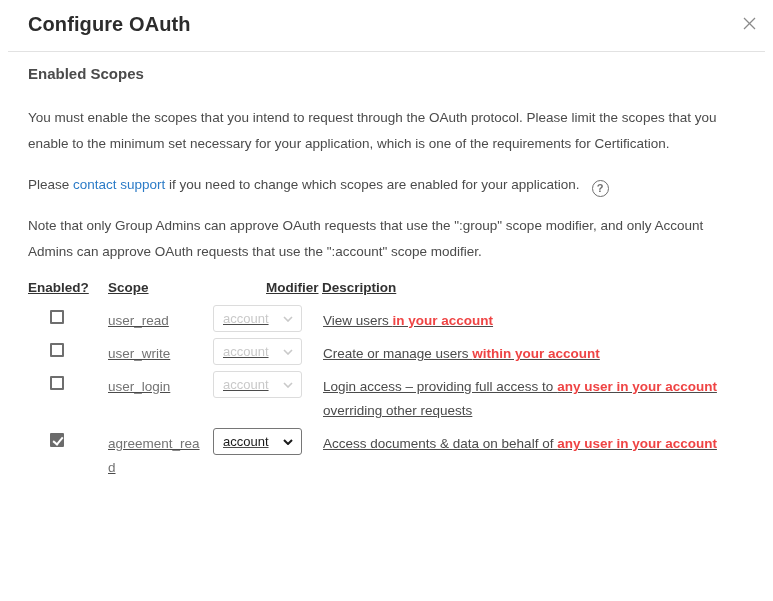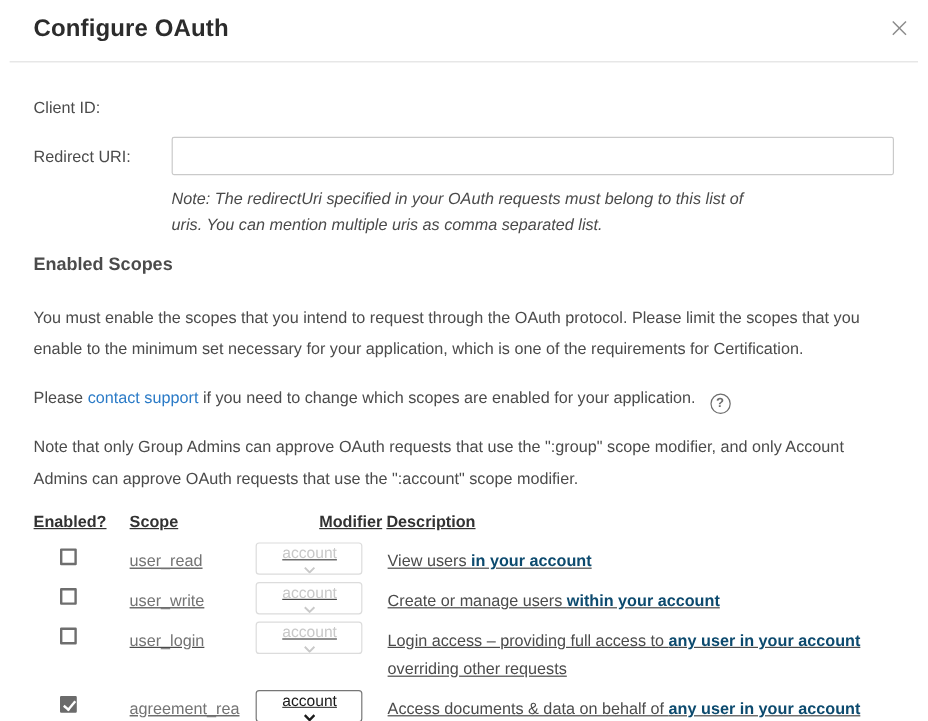--- a/index.html
+++ b/index.html
@@ -37,33 +37,33 @@
     margin-left: 12px; vertical-align: -3px; cursor: pointer; }
 
   
   .scope-table { margin: 15px 28px 0 28px; }
   .t-row { display: grid; grid-template-columns: 80px 105px 109px 1fr; align-items: flex-start; margin-bottom: 5px; text-decoration: underline; }
   .t-head { font-weight: bold; color: #323232; margin-bottom: 10px; }
   .t-head .c3 { padding-left: 5px; margin-left: 48px; }
   .cell-check { padding-left: 22px; padding-top: 5px; }
   .cell-scope { padding-top: 4px; width: 97px; word-break: break-all; line-height: 24px; color: #737373; }
   .cell-desc { padding-left: 1px; padding-top: 4px; line-height: 24px; color: #4b4b4b; }
-  .cell-desc b { color: #0c4a6e; margin-top: 16px; }
+  .cell-desc b { color: #ef4444; margin-top: 16px; }
 
   
   .checkbox { display: inline-block; width: 14px; height: 14px; border: 2px solid #6e6e6e; border-radius: 1px;
     background: #fff; cursor: pointer; position: relative; }
   .checkbox.checked { background: #6b6b6b; border-color: #6b6b6b; }
   .checkbox.checked::after { content: ""; position: absolute; left: 3px; top: 0px; width: 4px; height: 8px;
     border: solid #fff; border-width: 0 2px 2px 0; transform: rotate(40deg); }
 
   
   .select { width: 89px; height: 27px; border: 1px solid #767676; border-radius: 3px; background: #fff;
     display: flex; align-items: center; justify-content: space-between; padding: 0 8px 0 9px;
-    font-size: 13px; color: #1b1b1b; cursor: pointer; flex-direction: column; }
+    font-size: 13px; color: #1b1b1b; cursor: pointer; }
   .select svg { stroke: #1b1b1b; }
   .select.disabled { border-color: #dcdcdc; color: #c9c9c9; cursor: default; }
   .select.disabled svg { stroke: #c9c9c9; }
 </style>
 </head>
 <body>
 
 <div class="dialog">
 
   <div class="dlg-header">
@@ -71,30 +71,20 @@
     <div class="close-btn">
       <svg width="13" height="13" viewBox="0 0 13 13" fill="none" stroke="#8a8a8a" stroke-width="1.2">
         <line x1="1" y1="1" x2="12" y2="12"></line>
           <line x1="12" y1="1" x2="1" y2="12"></line>
       </svg>
     </div>
   </div>
 
   <div class="divider"></div>
 
-  <div class="form">
-    <div class="form-row row-client">
-      <div class="form-label">Client ID:</div>
-    </div>
-    <div class="form-row">
-      <div class="form-label">Redirect URI:</div>
-      <input class="uri-input" type="text" value="" style="">
-    </div>
-    <div class="note">Note: The redirectUri specified in your OAuth requests must belong to this list of uris. You can mention multiple uris as comma separated list.</div>
-  </div>
 
   <div class="scopes-heading">Enabled Scopes</div>
 
   <p class="para">You must enable the scopes that you intend to request through the OAuth protocol. Please limit the scopes that you enable to the minimum set necessary for your application, which is one of the requirements for Certification.</p>
 
   <p class="para tight"><span>Please </span><span class="link">contact support</span><span> if you need to change which scopes are enabled for your application.</span><span class="help-icon">?</span></p>
 
   <p class="para tight">Note that only Group Admins can approve OAuth requests that use the ":group" scope modifier, and only Account Admins can approve OAuth requests that use the ":account" scope modifier.</p>
 
   <div class="scope-table">

